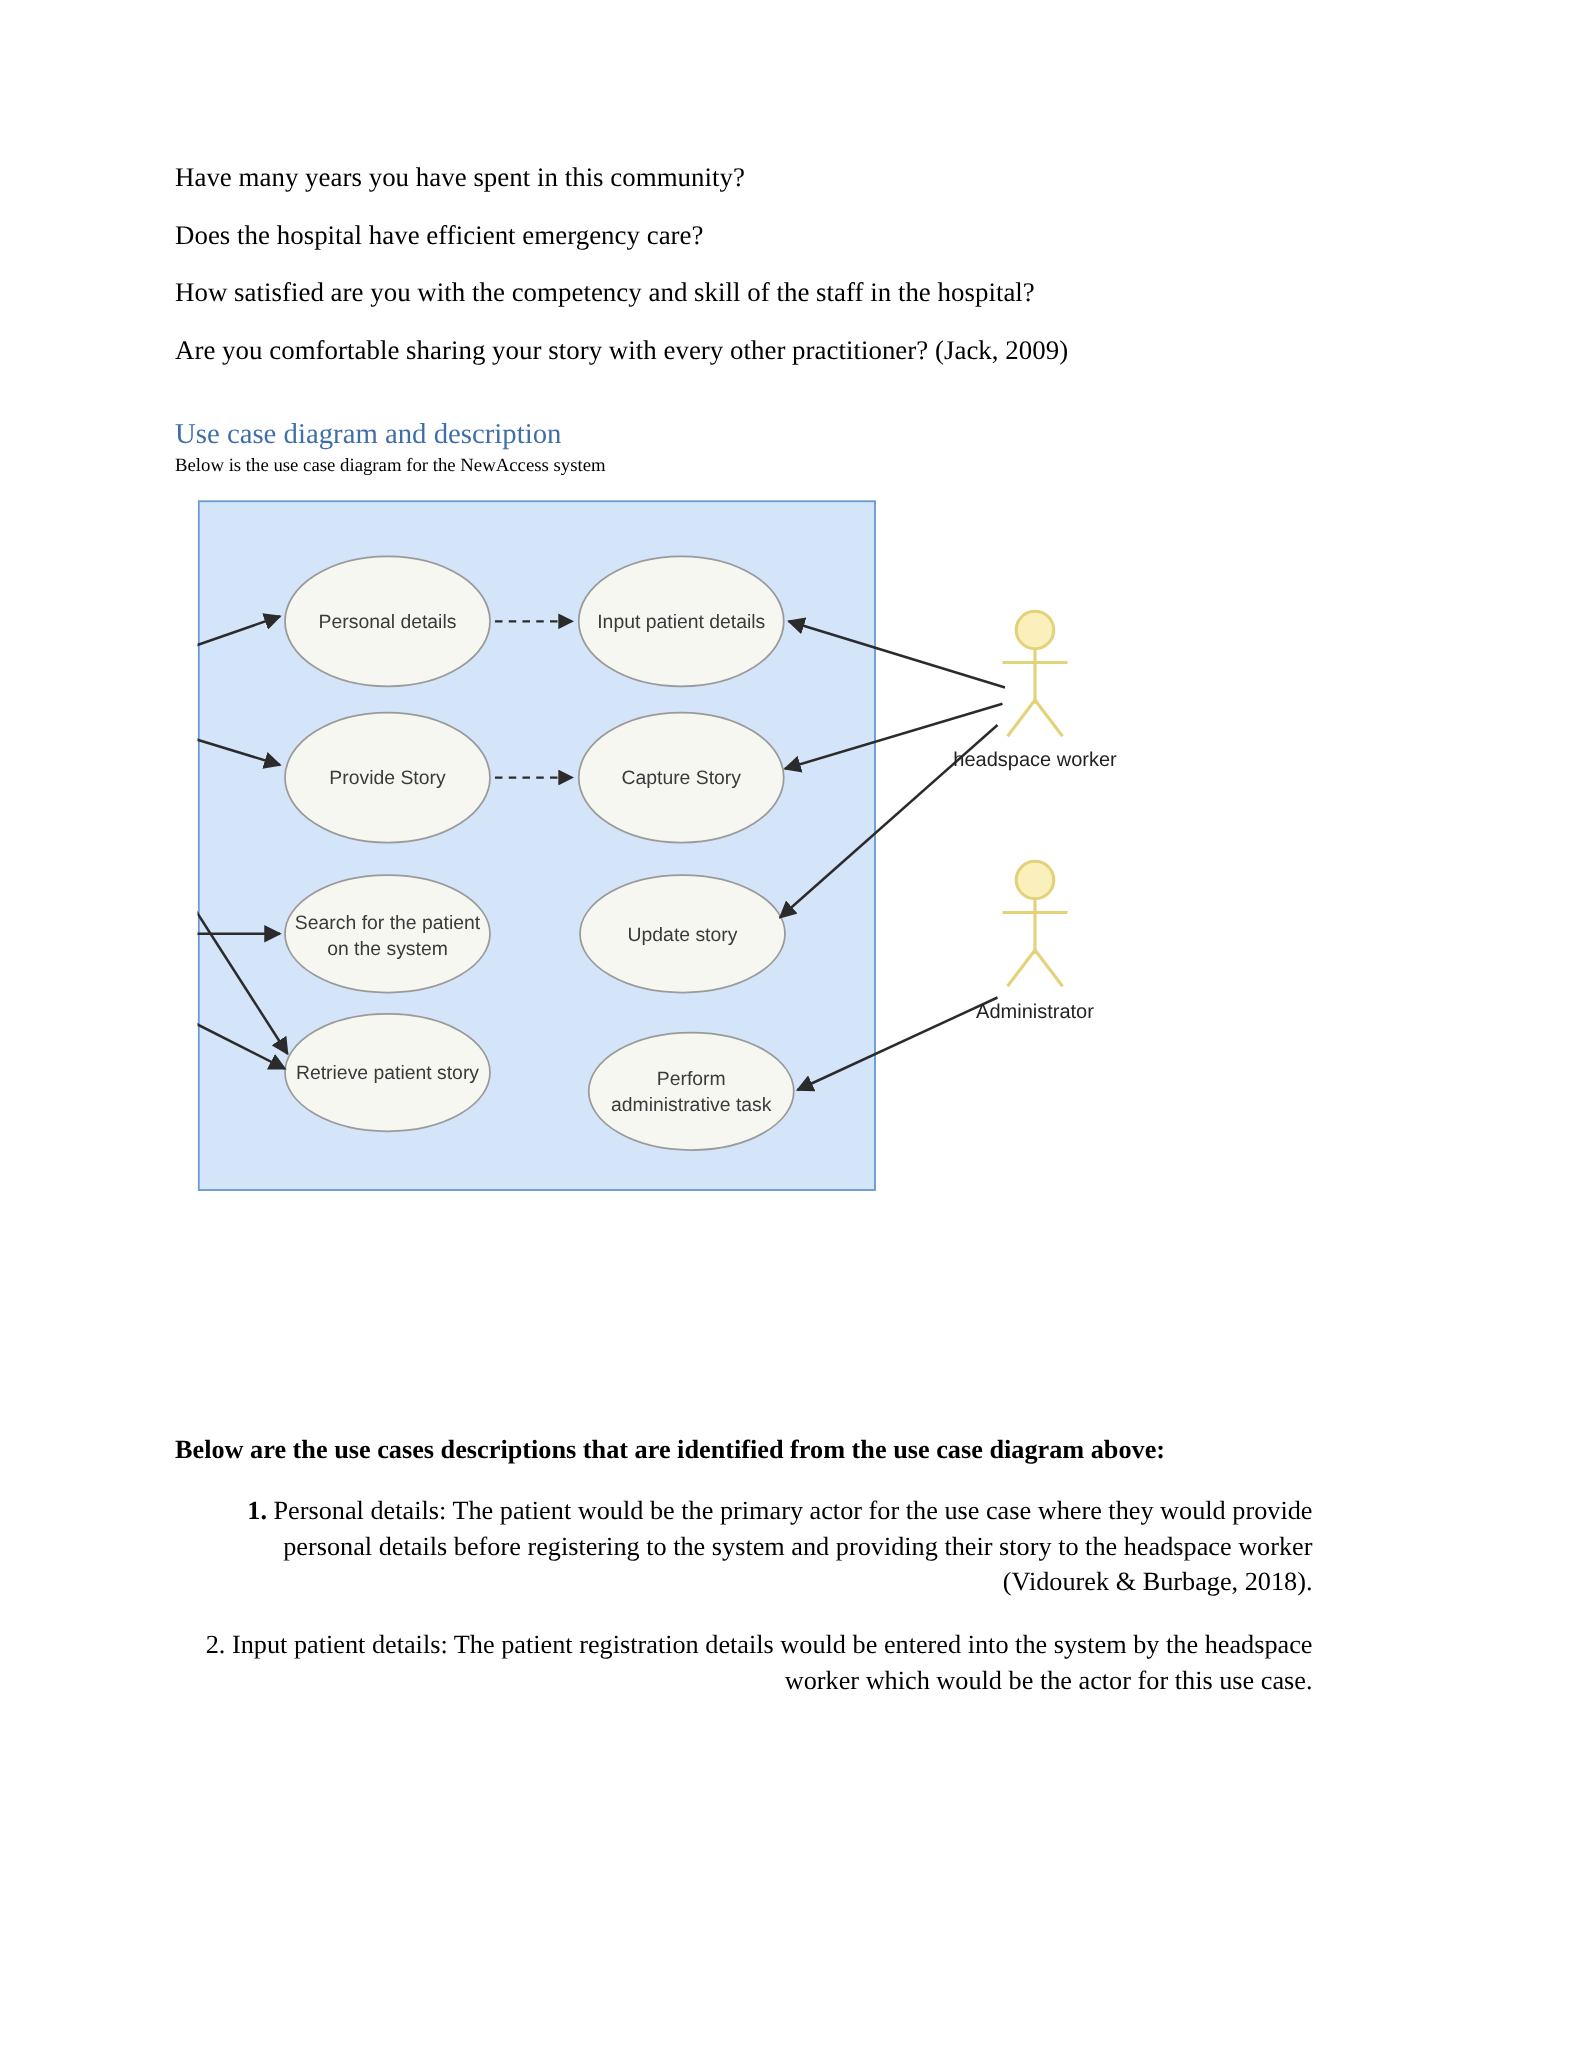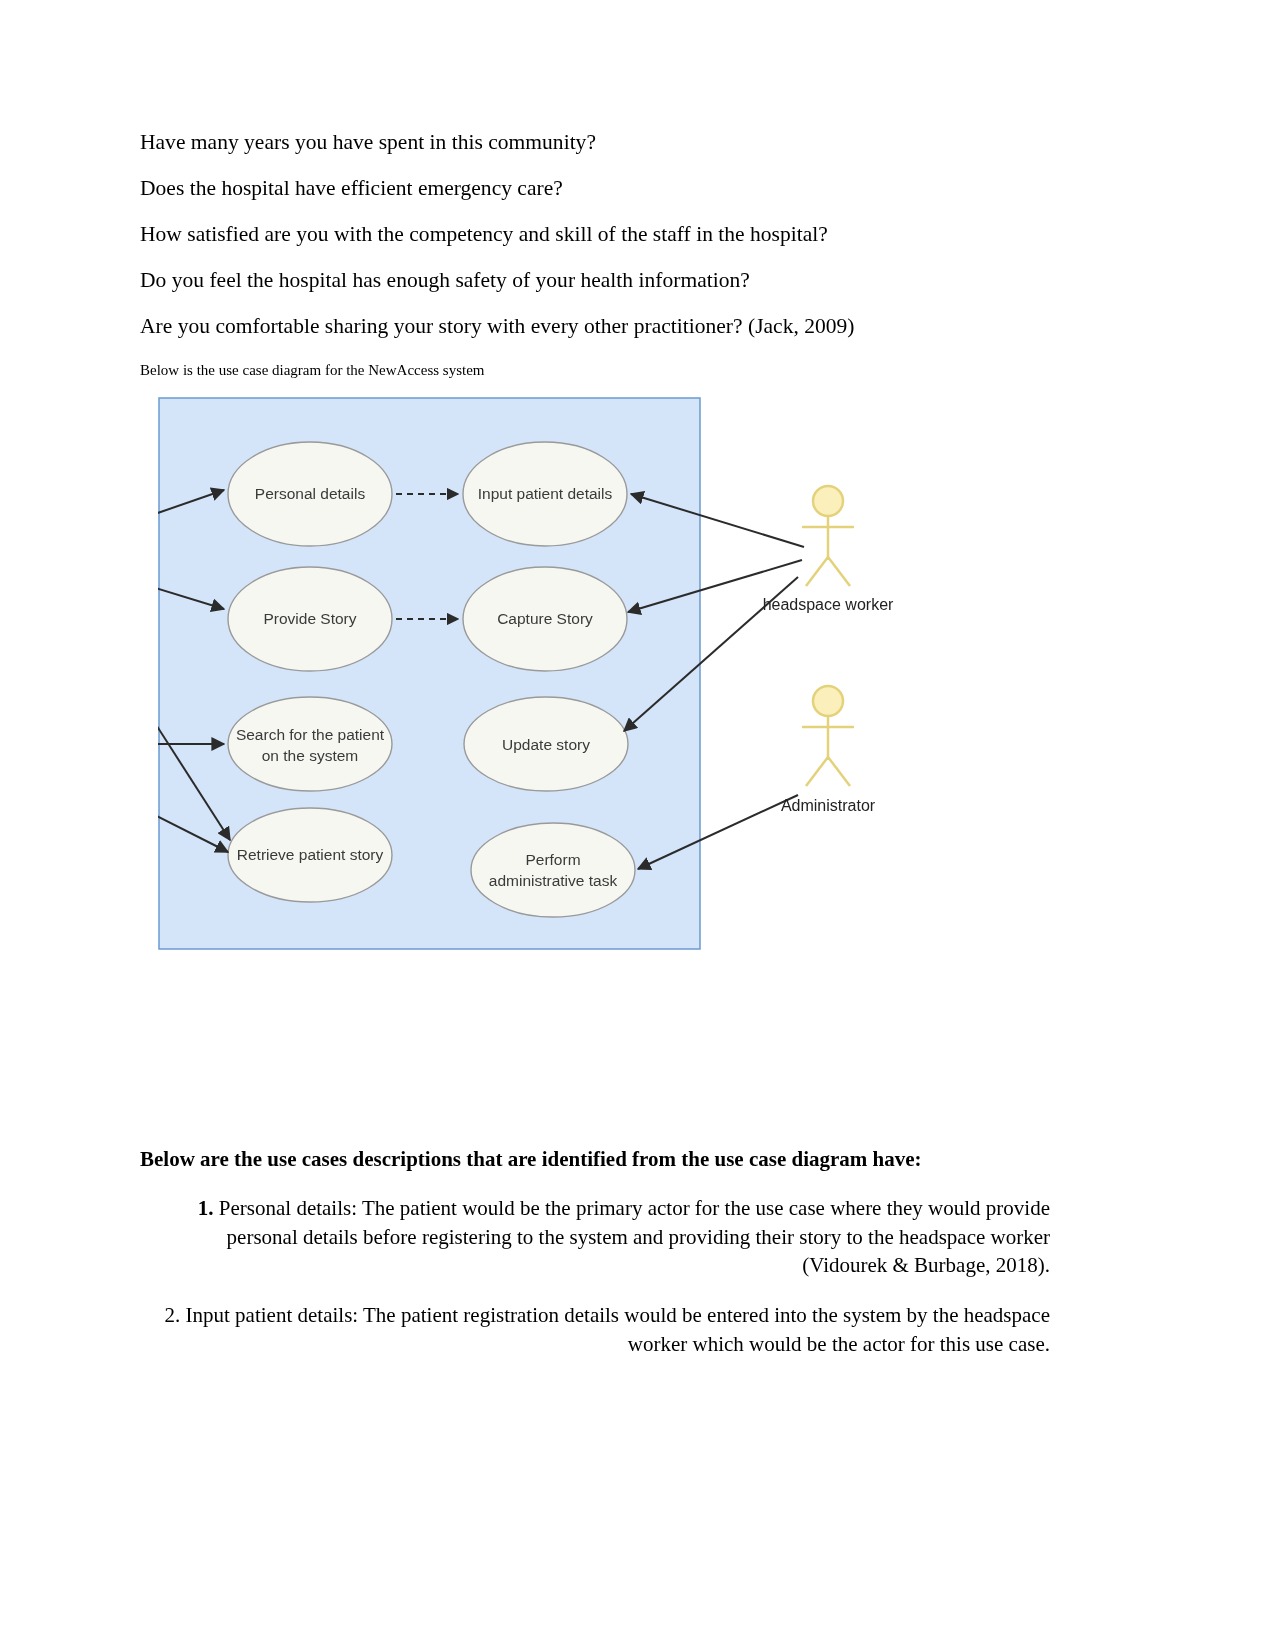--- a/index.html
+++ b/index.html
@@ -78,23 +78,23 @@
 </head>
 <body>
 
 <div class="page">
 
   <div class="content">
 
     <p class="q">Have many years you have spent in this community?</p>
     <p class="q">Does the hospital have efficient emergency care?</p>
     <p class="q">How satisfied are you with the competency and skill of the staff in the hospital?</p>
-    <p class="q">Do you feel the hospital has enough safety of your health information?</p>
     <p class="q">Are you comfortable sharing your story with every other practitioner? (Jack, 2009)</p>
 
+    <h2 class="section-heading">Use case diagram and description</h2>
     <p class="intro">Below is the use case diagram for the NewAccess system</p>
 
     <div class="diagram-wrap">
       <svg width="900" height="570" viewBox="0 0 900 570" xmlns="http://www.w3.org/2000/svg">
         <defs>
           <marker id="arrowSolid" viewBox="0 0 10 10" refX="9" refY="5" markerWidth="7" markerHeight="7" orient="auto-start-reverse">
             <path d="M 0 0 L 10 5 L 0 10 z" fill="#2b2b2b"></path>
           </marker>
           <marker id="arrowDash" viewBox="0 0 10 10" refX="9" refY="5" markerWidth="7" markerHeight="7" orient="auto-start-reverse">
             <path d="M 0 0 L 10 5 L 0 10 z" fill="#2b2b2b"></path>
@@ -199,20 +199,20 @@
           <line x1="7" y1="42" x2="59" y2="42" stroke="#e3d27a" stroke-width="2.5"></line>
           <line x1="33" y1="72" x2="11" y2="101" stroke="#e3d27a" stroke-width="2.5"></line>
           <line x1="33" y1="72" x2="55" y2="101" stroke="#e3d27a" stroke-width="2.5"></line>
           <text x="33" y="126" text-anchor="middle" font-size="16" fill="#222222">Administrator</text>
         </g>
       </svg>
     </div>
   </div>
 
   <div class="after-diagram">
-    <p class="lead">Below are the use cases descriptions that are identified from the use case diagram have:</p>
+    <p class="lead">Below are the use cases descriptions that are identified from the use case diagram above:</p>
 
     <p class="body-par"><span class="num">1.</span><span> Personal details: The patient would be the primary actor for the use case where they would provide personal details before registering to the system and providing their story to the headspace worker (Vidourek &amp; Burbage, 2018).</span></p>
 
     <p class="body-par"><span>2.</span><span> Input patient details: The patient registration details would be entered into the system by the headspace worker which would be the actor for this use case.</span></p>
   </div>
 
 </div>
 
 </body></html>

